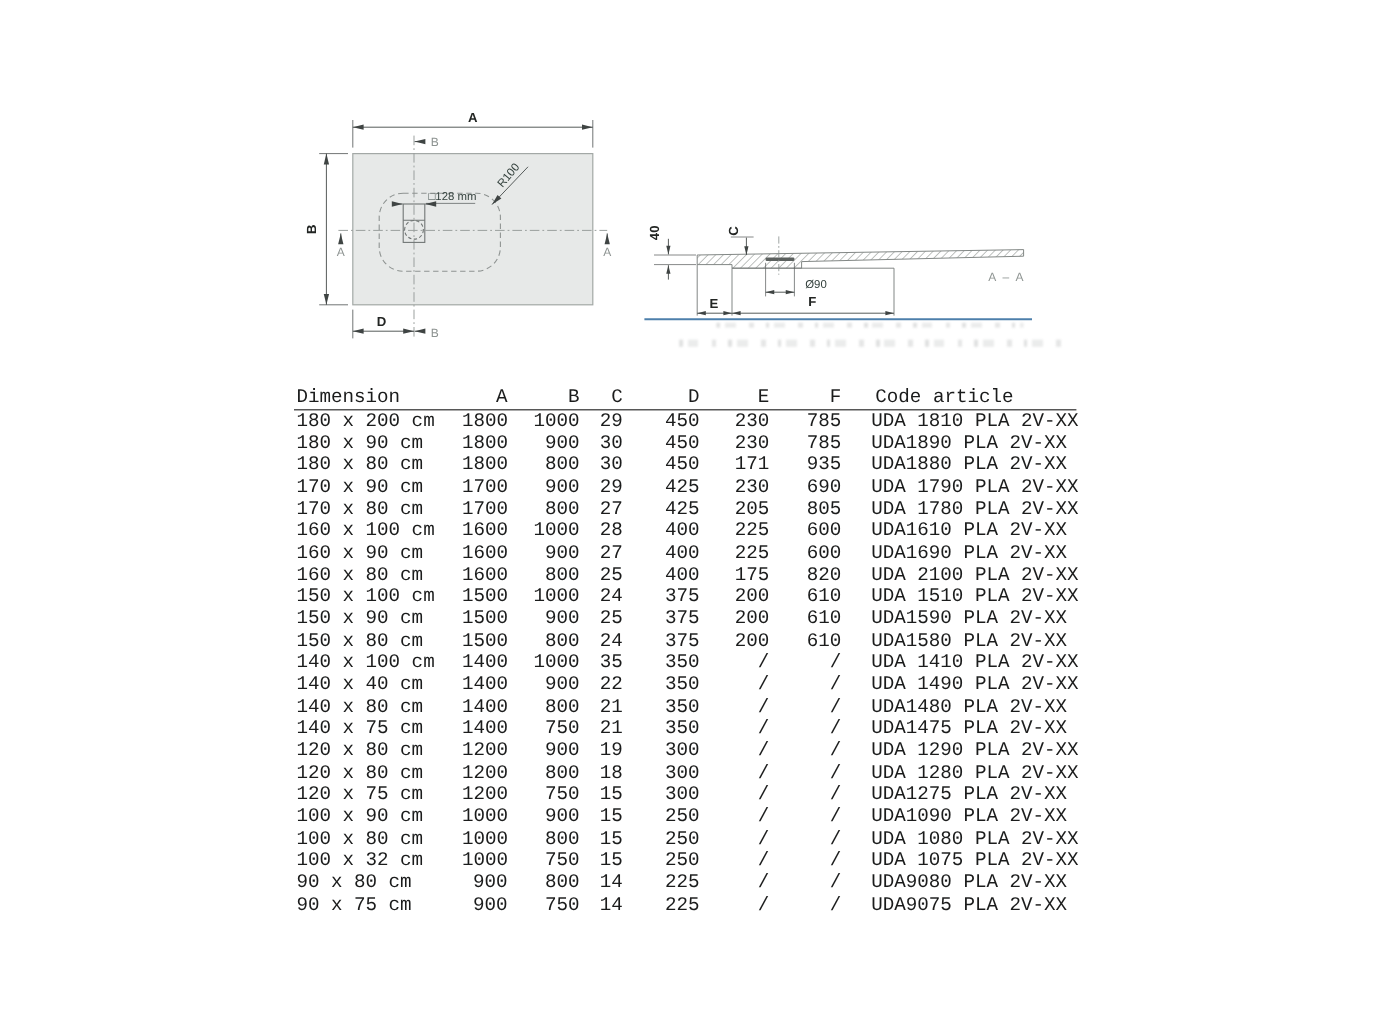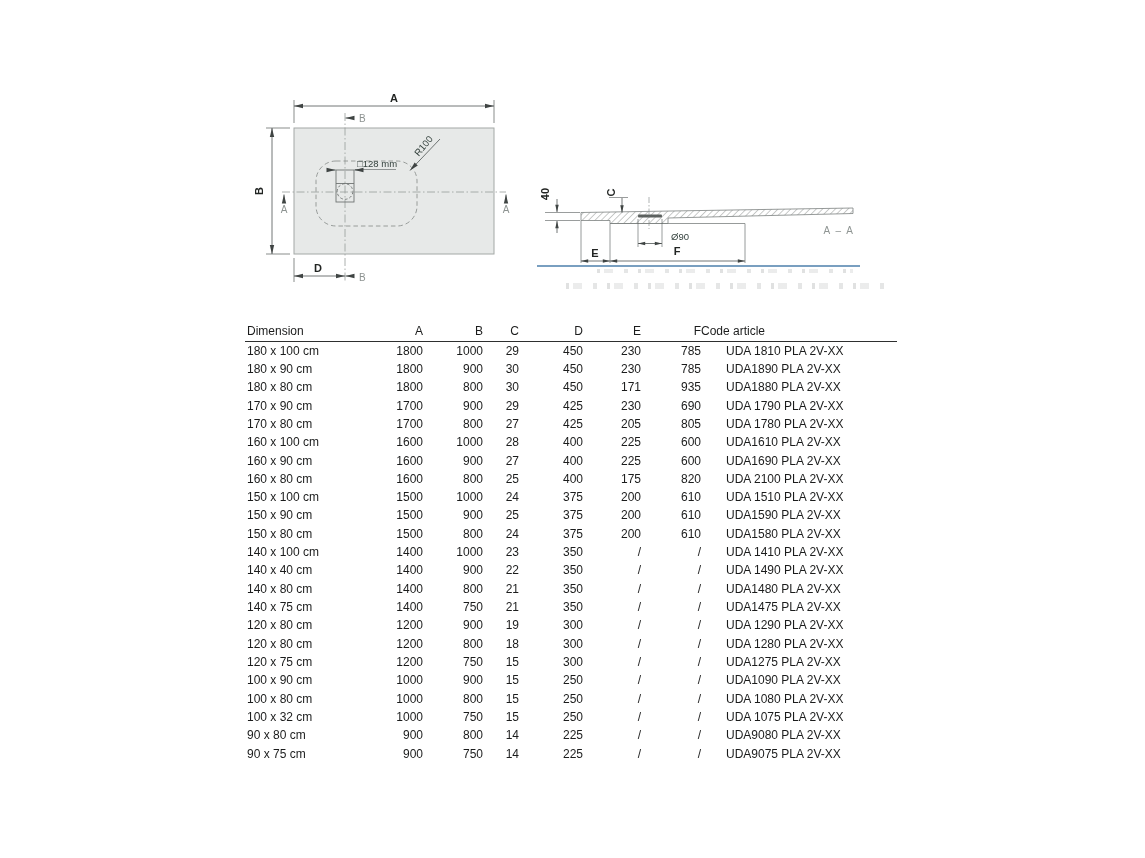--- a/index.html
+++ b/index.html
@@ -21,34 +21,34 @@
     position:absolute; opacity:.45; filter:blur(.7px);
     background:repeating-linear-gradient(90deg,
       rgba(130,134,133,.55) 0 3px, transparent 3px 7px,
       rgba(130,134,133,.35) 7px 16px, transparent 16px 27px,
       rgba(130,134,133,.45) 27px 31px, transparent 31px 41px);
   }
 
   
   .spec-table {
     position:absolute; left:245px; top:321px; width:652px;
-    color:#1b1c1c; font-size:12px; line-height:1;
+    color:#1b1c1c; font-size:16px; line-height:1;font-family:Liberation Mono, monospace;
   }
   .thead, .trow {
     display:grid;
     grid-template-columns:140px 38px 60px 36px 64px 58px 60px 1fr;
     align-items:center;
   }
   .thead { height:19.5px; border-bottom:1.4px solid #2e2f2f; }
   .trow  { height:18.32px; }
   .c     { white-space:nowrap; }
   .dimc  { padding-left:2px; }
   .num   { text-align:right; }
   .code  { padding-left:25px; }
-  .code-h{ text-align:left; padding-right:24px; padding-left:0; }
+  .code-h{ text-align:center; padding-right:24px; padding-left:0; }
 </style>
 </head>
 <body>
 
 <div class="canvas">
 
   <svg class="plan-svg" width="270" height="205" viewBox="250 88 270 205">
     <defs>
       <marker id="pa" viewBox="0 0 10 6" refX="9.5" refY="3" markerWidth="10" markerHeight="6" markerUnits="userSpaceOnUse" orient="auto-start-reverse">
         <path d="M0.5,0.8 L9.5,3 L0.5,5.2 Z" fill="#3f4443"></path>
@@ -163,21 +163,21 @@
       <div class="c num">A</div>
       <div class="c num">B</div>
       <div class="c num">C</div>
       <div class="c num">D</div>
       <div class="c num">E</div>
       <div class="c num">F</div>
       <div class="c code-h">Code article</div>
     </div>
     <div class="tbody">
         <div class="trow">
-      <div class="c dimc">180 x 100 cm</div>
+      <div class="c dimc">180 x 200 cm</div>
       <div class="c num">1800</div>
       <div class="c num">1000</div>
       <div class="c num">29</div>
       <div class="c num">450</div>
       <div class="c num">230</div>
       <div class="c num">785</div>
       <div class="c code">UDA 1810 PLA 2V-XX</div>
     </div>
         <div class="trow">
       <div class="c dimc">180 x 90 cm</div>
@@ -276,21 +276,21 @@
       <div class="c num">24</div>
       <div class="c num">375</div>
       <div class="c num">200</div>
       <div class="c num">610</div>
       <div class="c code">UDA1580 PLA 2V-XX</div>
     </div>
         <div class="trow">
       <div class="c dimc">140 x 100 cm</div>
       <div class="c num">1400</div>
       <div class="c num">1000</div>
-      <div class="c num">23</div>
+      <div class="c num">35</div>
       <div class="c num">350</div>
       <div class="c num">/</div>
       <div class="c num">/</div>
       <div class="c code">UDA 1410 PLA 2V-XX</div>
     </div>
         <div class="trow">
       <div class="c dimc">140 x 40 cm</div>
       <div class="c num">1400</div>
       <div class="c num">900</div>
       <div class="c num">22</div>

